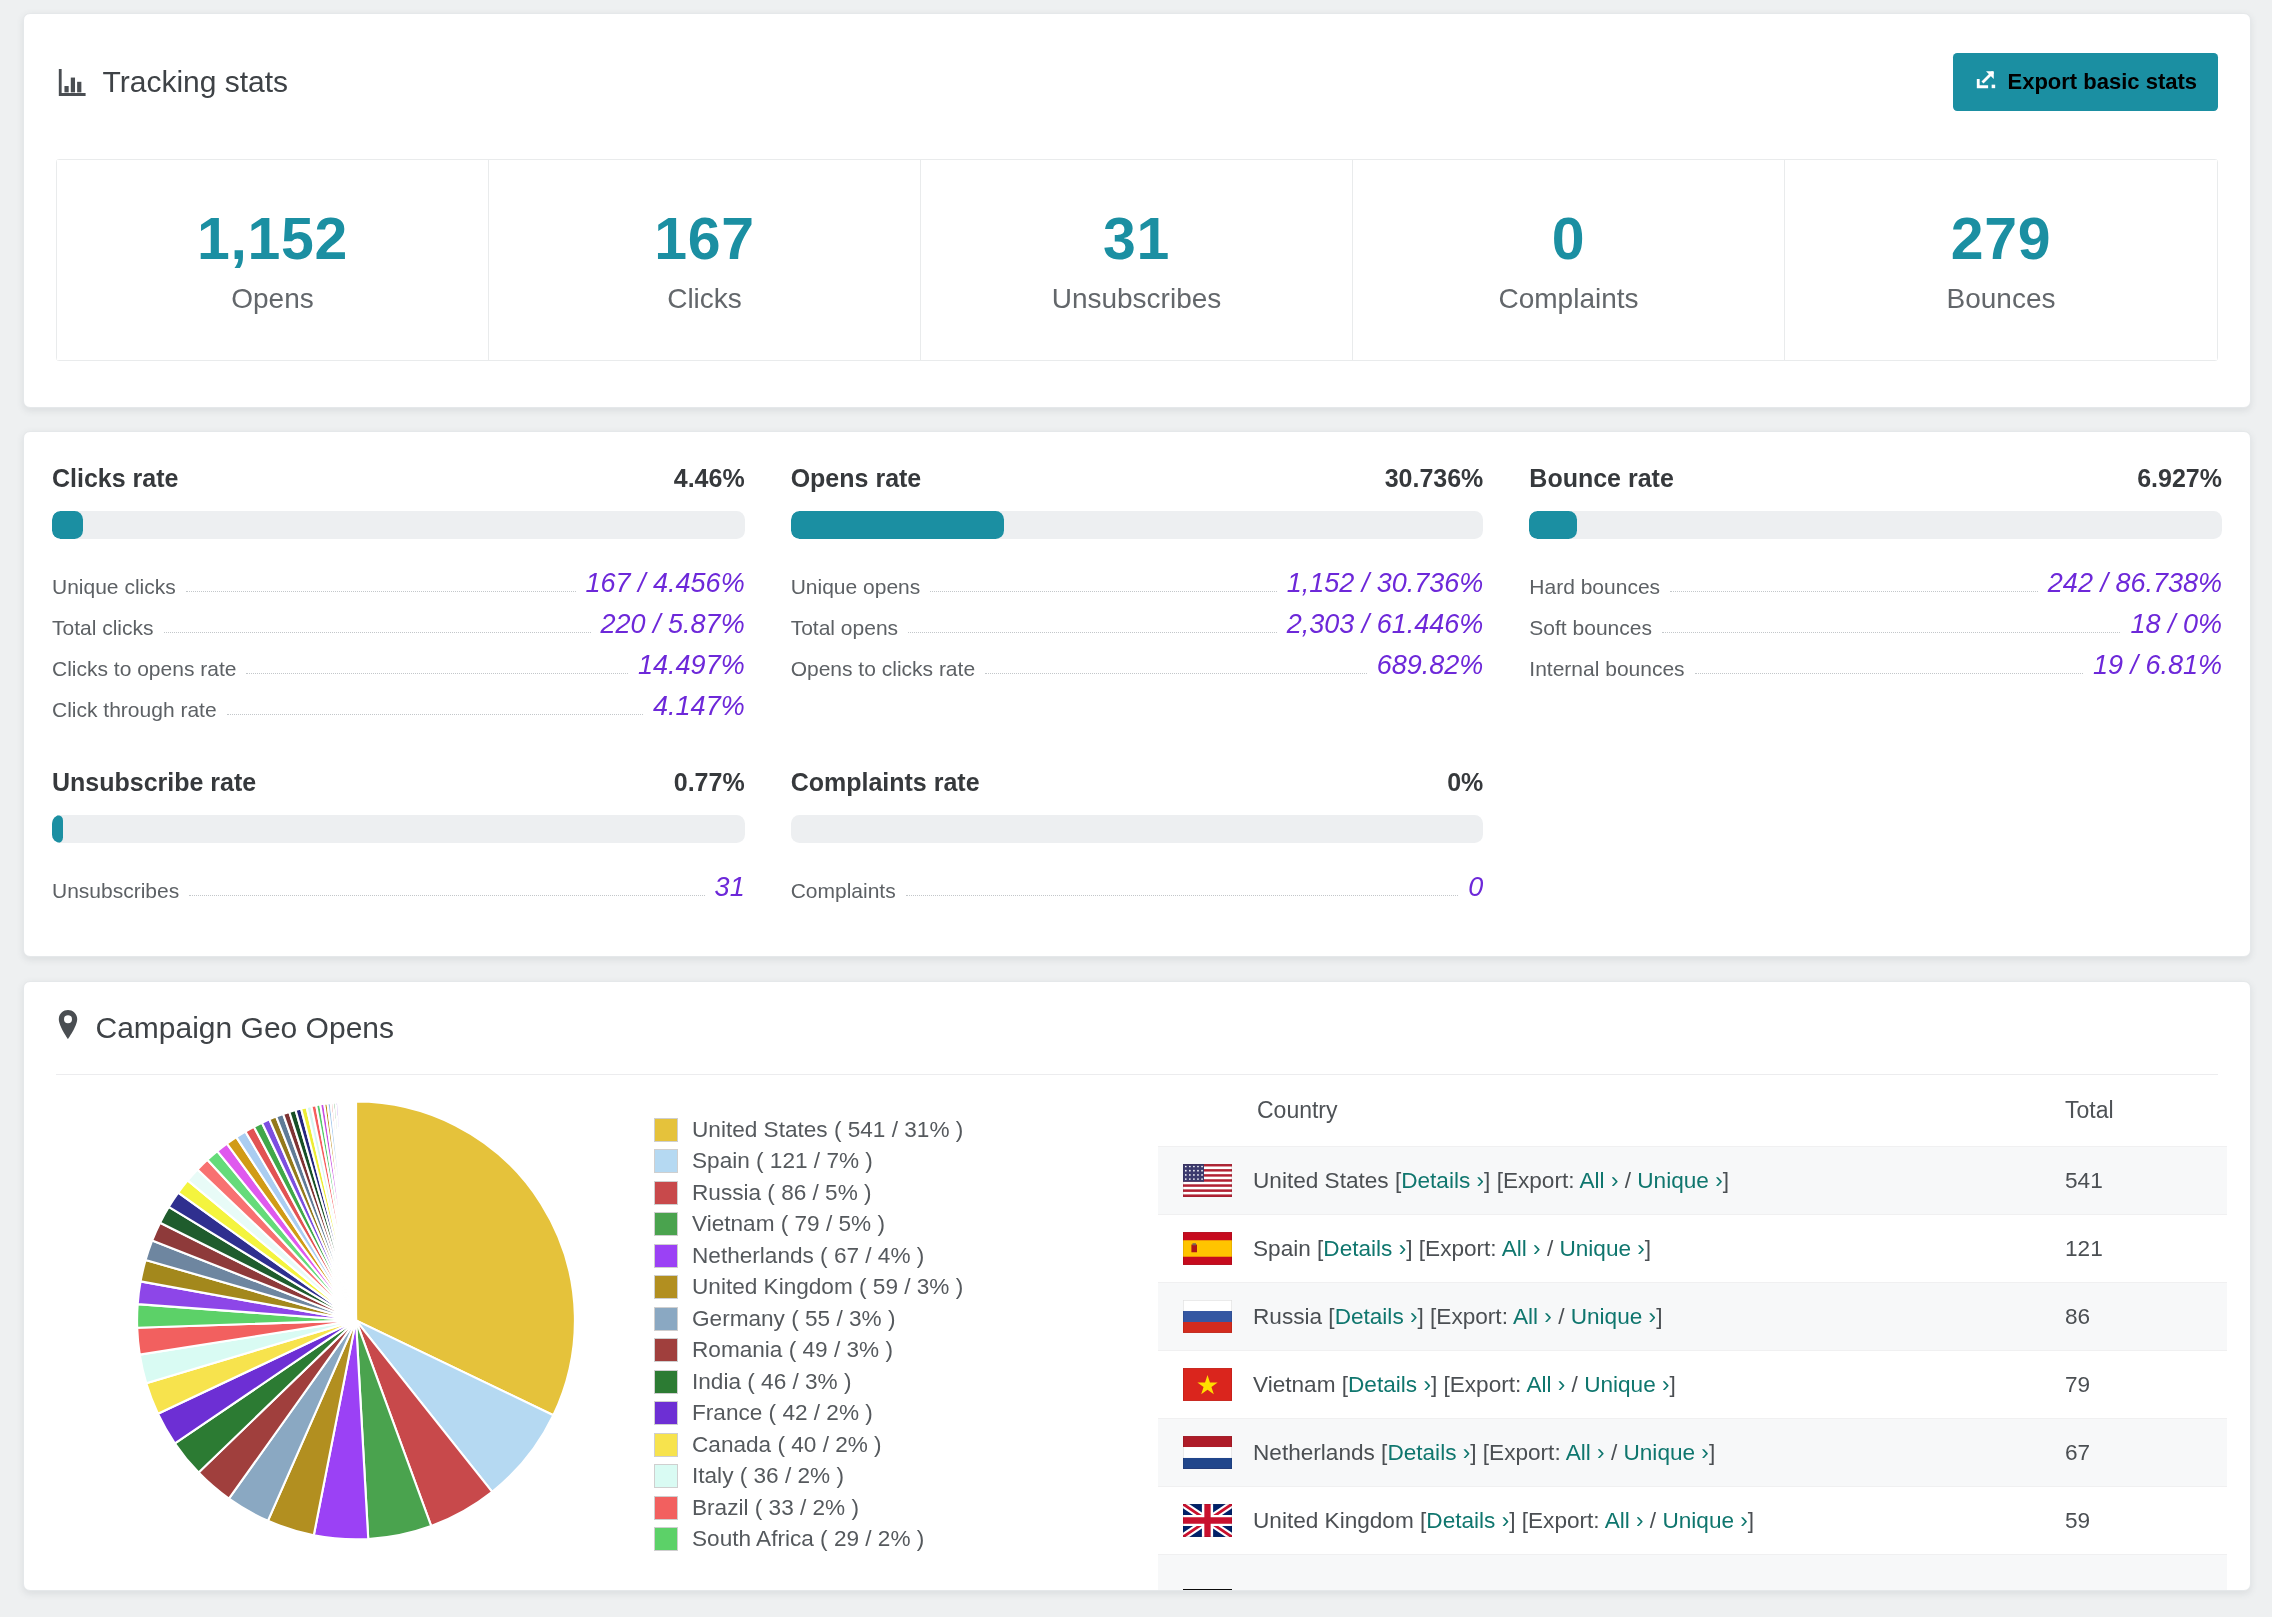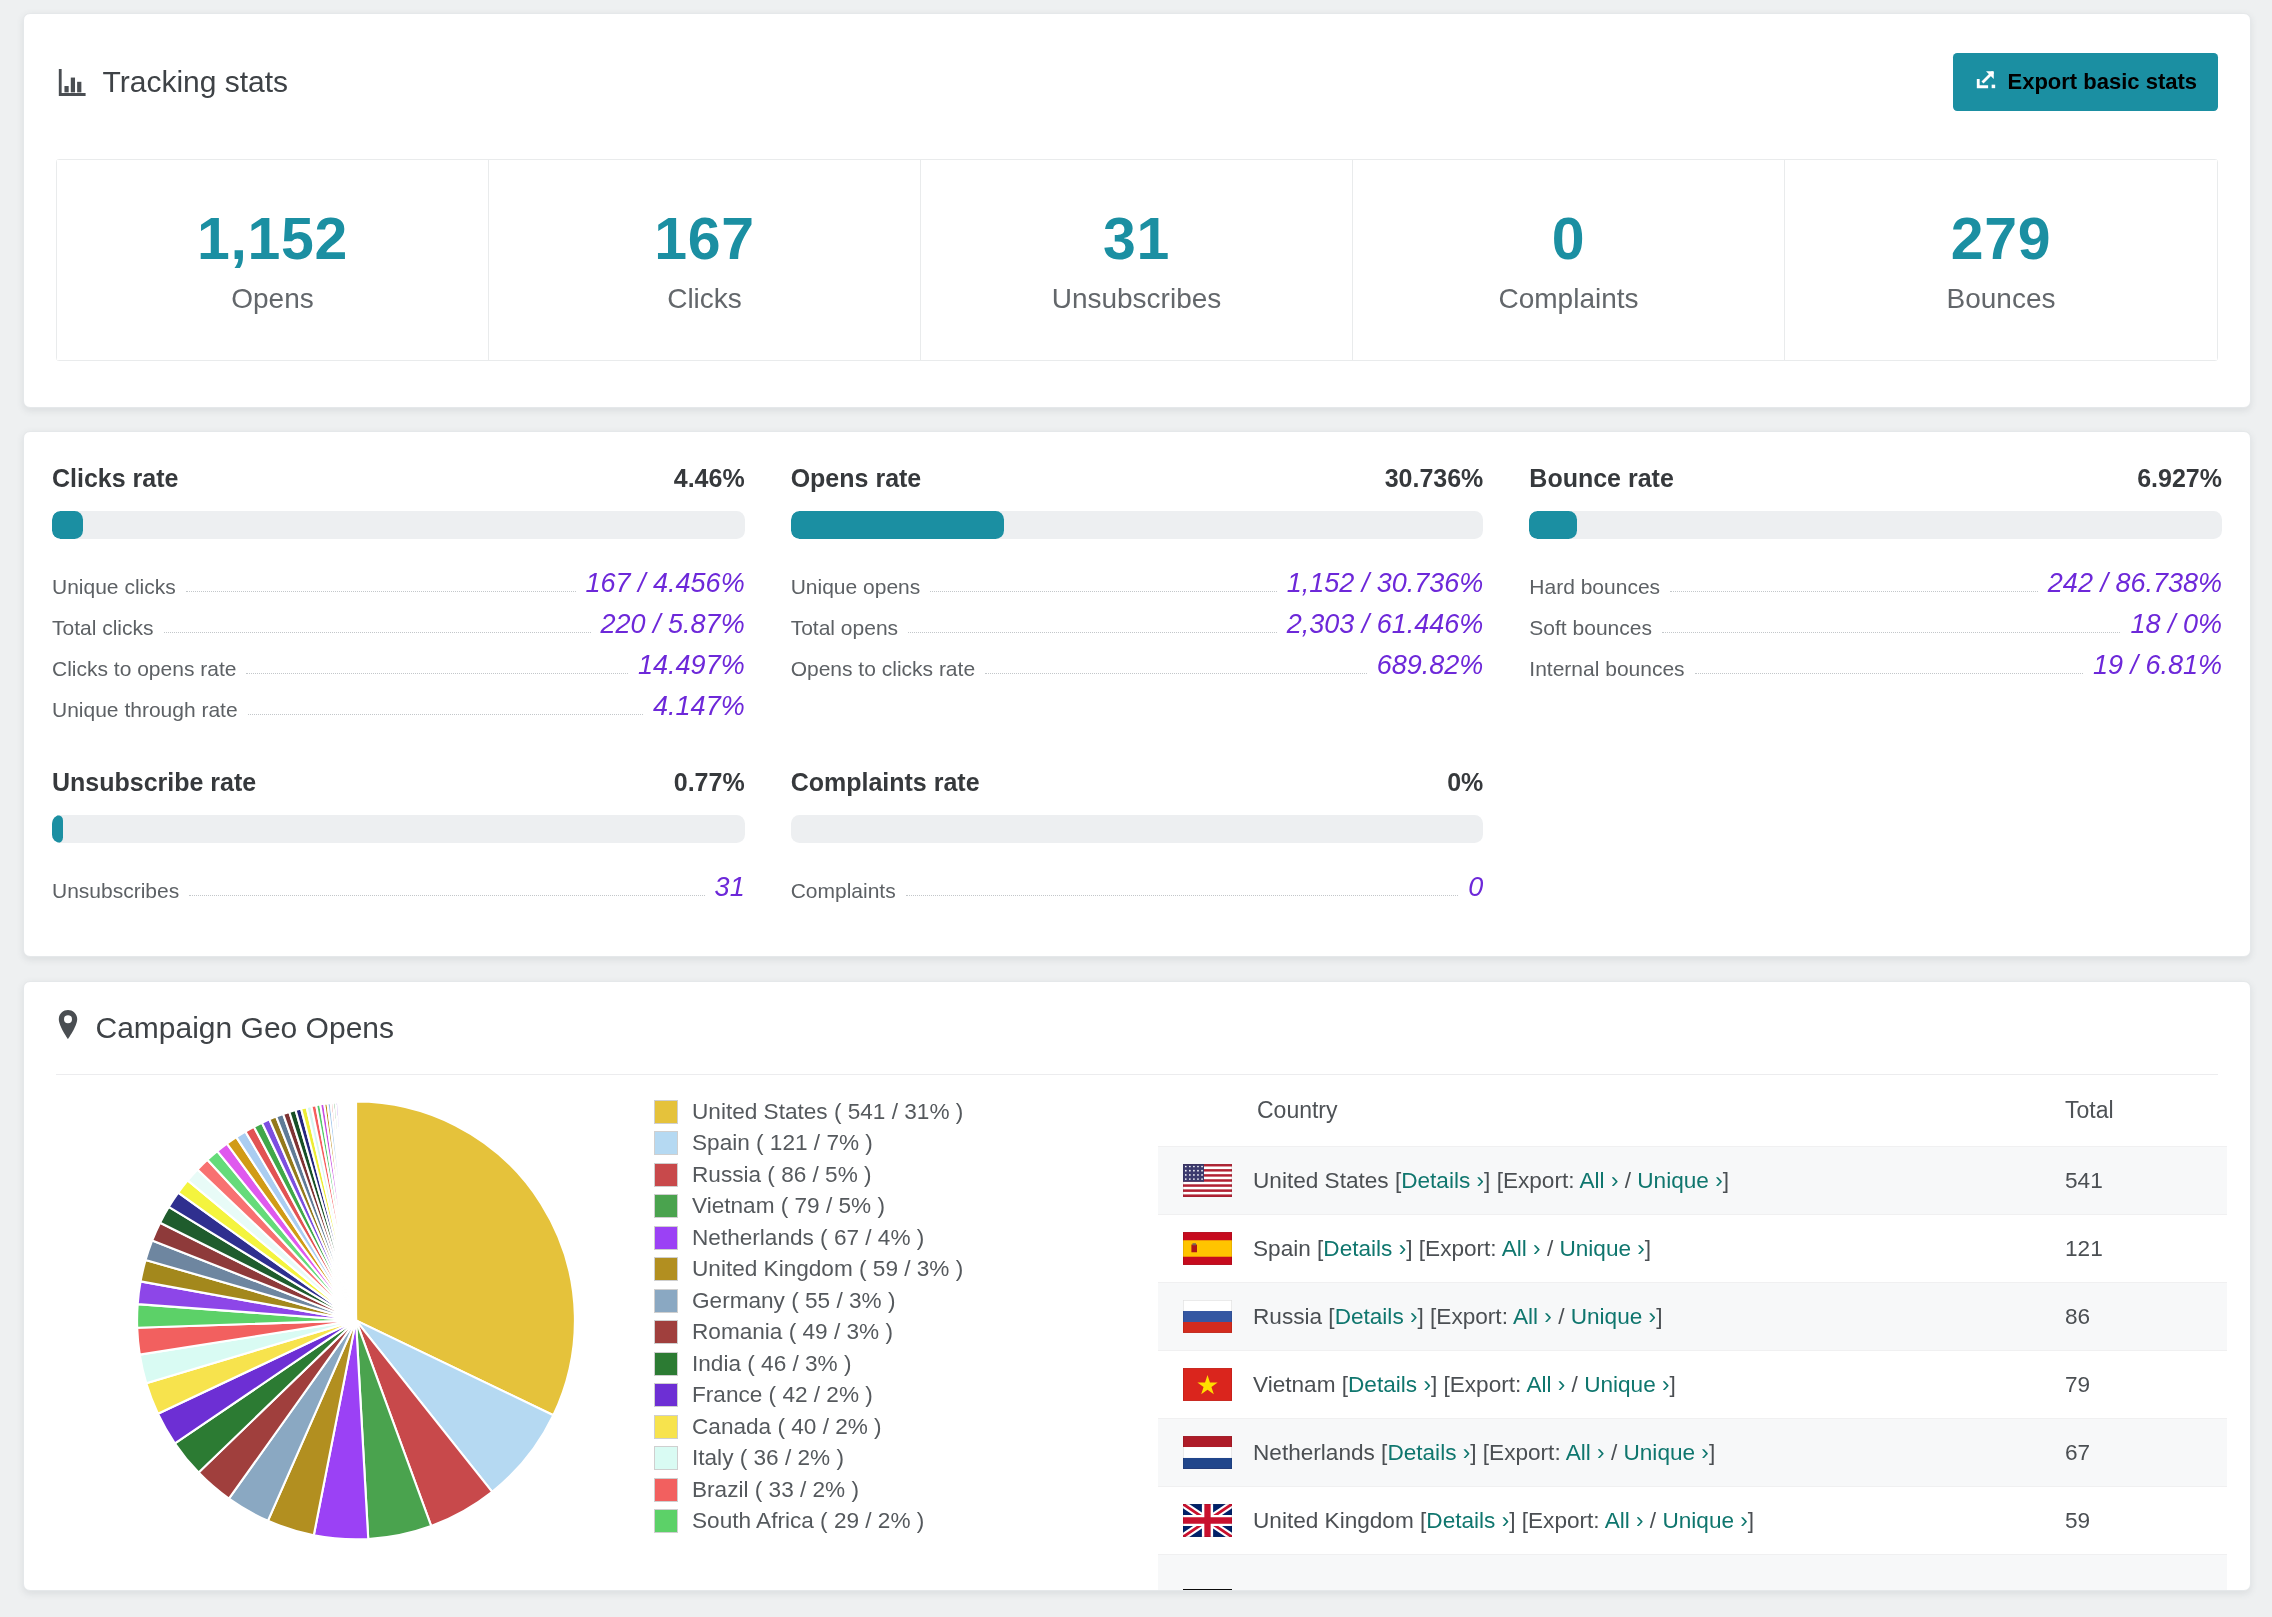--- a/index.html
+++ b/index.html
@@ -53,21 +53,21 @@
   .rate-row .leader{flex:1;border-bottom:1.4px dotted #c3c7ca;margin:0 10px 6.4px;}
   .rate-row .val{font-size:27px;color:#6d28d9;white-space:nowrap;font-style:italic;}
   
   #card-geo{top:981px;height:610px;overflow:hidden;}
   .geo-header{
     display:flex;align-items:center;gap:15.5px;height:92px;margin:0 32px;
     border-bottom:0.7px solid #ececee;font-size:30px;color:#3e4246;
   }
   .geo-body{position:relative;height:517px;}
   #pieChart{position:absolute;left:106px;top:17.6px;}
-  .legend{position:absolute;left:630px;top:21px;list-style:none;margin:0;padding:0;}
+  .legend{position:absolute;left:630px;top:39px;list-style:none;margin:0;padding:0;}
   .legend li{display:flex;align-items:center;height:31.5px;cursor:pointer;}
   .legend .swatch{width:22px;height:22px;border:1.4px solid #cfcfcf;margin-right:14px;flex:none;}
   .legend .ltext{font-size:22.6px;color:#55595d;white-space:nowrap;}
   .geo-table{position:absolute;left:1134px;top:0;width:1069px;}
   .gt-head{display:flex;align-items:center;height:71px;padding-left:99px;font-size:23px;color:#4e5256;}
   .gt-head .gt-country-h{flex:1;}
   .gt-head .gt-total-h{width:162px;}
   .gt-row{
     display:flex;align-items:center;height:67px;padding-left:25px;
     border-top:0.7px solid #f0f0f1;font-size:22.6px;color:#4b4f53;
@@ -153,21 +153,21 @@
             <span class="lbl">Total clicks</span>
             <span class="leader"></span>
             <span class="val">220 / 5.87%</span>
           </div>
           <div class="rate-row">
             <span class="lbl">Clicks to opens rate</span>
             <span class="leader"></span>
             <span class="val">14.497%</span>
           </div>
           <div class="rate-row">
-            <span class="lbl">Unique through rate</span>
+            <span class="lbl">Click through rate</span>
             <span class="leader"></span>
             <span class="val">4.147%</span>
           </div>
         </div>
       </div>
       <div class="rate-block">
         <div class="rate-title-row">
           <span class="rate-title">Opens rate</span>
           <span class="rate-value">30.736%</span>
         </div>

